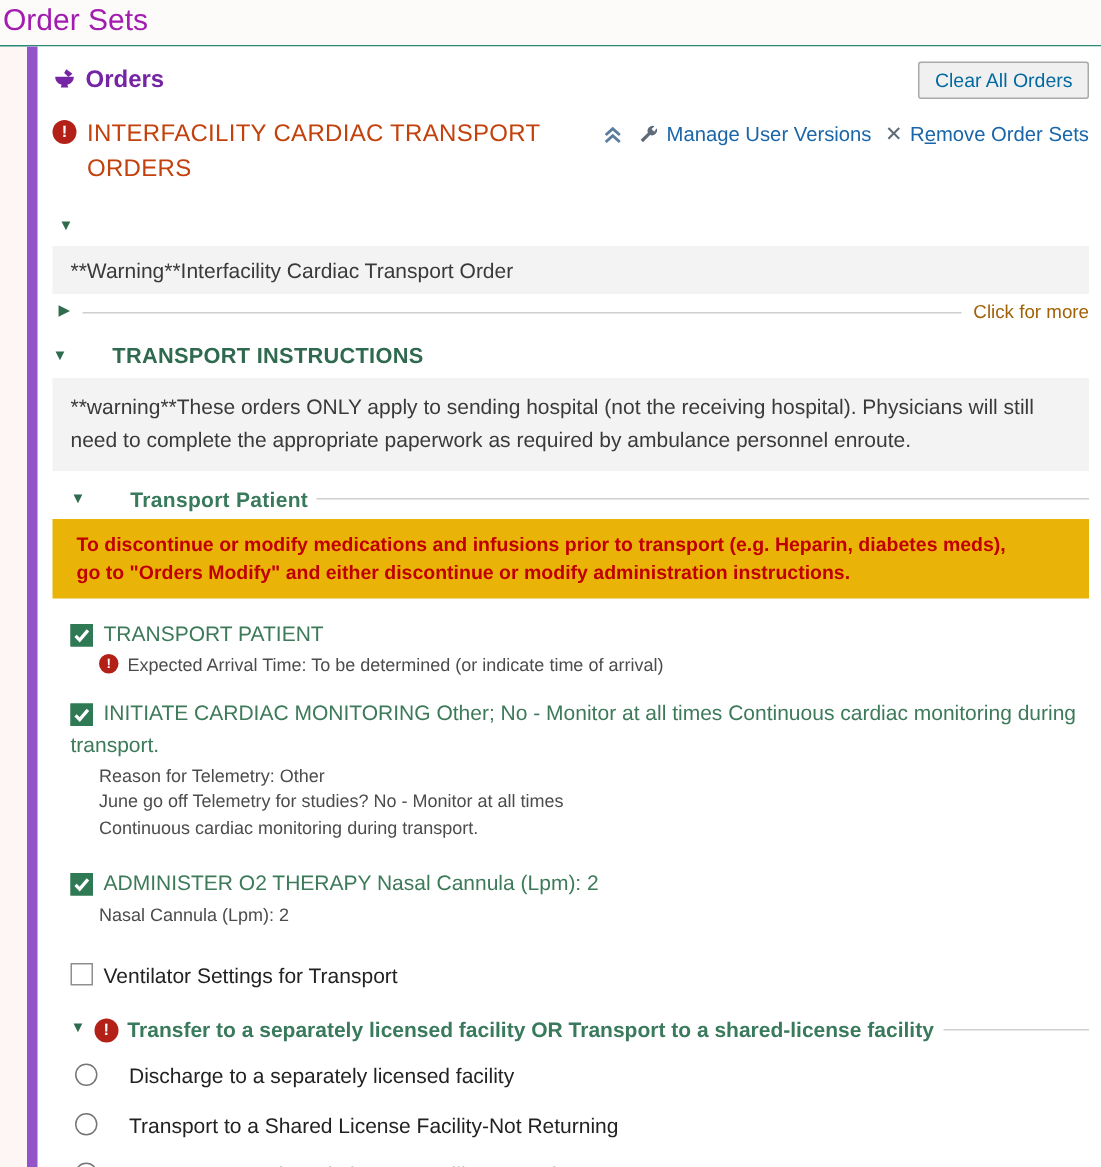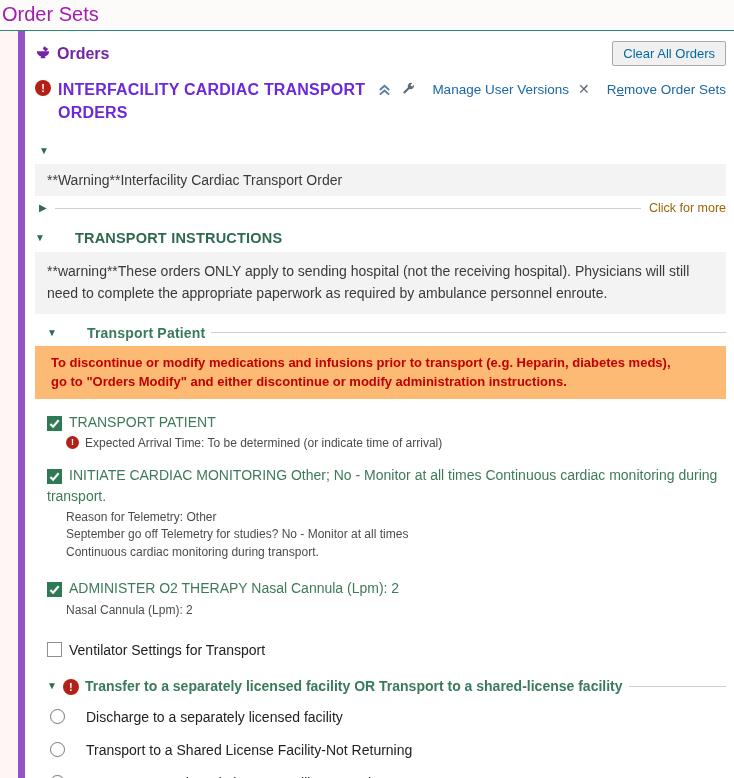--- a/index.html
+++ b/index.html
@@ -13,23 +13,23 @@
            border-left:7px solid #9254c8; padding:6px 8px 0 10px; }
 
   
   .row-orders { display:flex; justify-content:space-between; align-items:center; margin-top:4px; }
   .orders-left { display:flex; align-items:flex-start; gap:6px; color:#7525a3; font-weight:bold; font-size:16px; }
   .btn { background:#f0f0f0; border:1px solid #a9a9a9; font-size:13px; color:#0369a1;
          padding:4px 10px; font-family:inherit; border-radius:2px; cursor:pointer; }
 
   .row-title { display:flex; justify-content:space-between; align-items:flex-start; margin-top:12px; }
   .title-left { display:flex; gap:7px; width:372px; }
-  .os-title { font-size:16px; color:#6d28d9; letter-spacing:.2px; line-height:1.45; font-weight:700; }
+  .os-title { font-size:16px; color:#c2410c; letter-spacing:.2px; line-height:1.45; font-weight:400; }
   .links { display:flex; align-items:center; gap:9px; margin-top:3px; white-space:nowrap; }
-  .link { color:#1a66a8; font-size:13.5px; text-decoration:none; display:inline-flex; align-items:center; gap:17px; cursor:pointer; }
+  .link { color:#1a66a8; font-size:13.5px; text-decoration:none; display:inline-flex; align-items:center; gap:5px; cursor:pointer; }
   .ico-gray { color:#5f6b76; }
   .ul { text-decoration:underline; }
 
   .alert-ico { display:inline-flex; justify-content:center; align-items:center; flex:none;
                width:16px; height:16px; border-radius:50%; background:#b32017; color:#fff;
                font-weight:bold; font-size:11px; margin-top:2px; }
   .alert-ico.sm { width:13px; height:13px; font-size:9px; margin-top:1px; }
 
   .tri { color:#2f6b4e; font-size:10px; line-height:1; flex:none; }
   .tri-row { margin-top:16px; padding-left:4px; }
@@ -39,21 +39,21 @@
 
   .more-row { display:flex; align-items:center; gap:8px; margin-top:5px; padding-left:4px; }
   .hline { flex:1; border-top:1px solid #cfcfcf; }
   .more-label { color:#a16207; font-size:12.5px; }
 
   .sec-h { display:flex; align-items:center; gap:6px; margin-top:15px; font-weight:bold; }
   .sec-h .lbl { font-size:14.5px; color:#2f6a50; letter-spacing:.2px;margin-left:24px; }
   .sub-h { margin-left:12px; margin-top:11px; }
   .sub-h .lbl { font-size:14px; color:#3a7a5c; }
 
-  .redbox { background:#fdba74; margin-top:5px; padding:7px 14px 7px 16px; }
+  .redbox { background:#eab308; margin-top:5px; padding:7px 14px 7px 16px; }
   .redline { color:#c00000; font-weight:bold; font-size:13px; line-height:1.5; }
 
   .order { margin-left:12px; margin-top:13px; }
   .order-line { font-size:14px; line-height:1.45; }
   .order-line.green { color:#3d7a5a; }
   .order-line.dark { color:#222; }
   .cb { display:inline-flex; justify-content:center; align-items:center; width:15px; height:15px;
         vertical-align:-2px; margin-right:7px; background:#fff; border:1px solid #8f8f8f; cursor:pointer; }
   .cb.checked { background:#2f7a55; border-color:#2f7a55; }
   .details { margin-left:19px; margin-top:3px; font-size:12px; color:#4c4c4c; line-height:1.45; }
@@ -157,21 +157,21 @@
     <div class="order">
       <div class="order-line green">
         <span class="cb checked">
             <svg width="11" height="11" viewBox="0 0 12 12" fill="none" stroke="#fff" stroke-width="2.4">
               <path d="M1.5 6.5l3 3 6-7"></path>
             </svg>
           </span><span>INITIATE CARDIAC MONITORING Other; No - Monitor at all times Continuous cardiac monitoring during transport.</span>
       </div>
       <div class="details">
         <div>Reason for Telemetry: Other</div>
-        <div>September go off Telemetry for studies? No - Monitor at all times</div>
+        <div>June go off Telemetry for studies? No - Monitor at all times</div>
         <div>Continuous cardiac monitoring during transport.</div>
       </div>
     </div>
 
     <div class="order" style="margin-top:17px;">
       <div class="order-line green">
         <span class="cb checked">
             <svg width="11" height="11" viewBox="0 0 12 12" fill="none" stroke="#fff" stroke-width="2.4">
               <path d="M1.5 6.5l3 3 6-7"></path>
             </svg>

